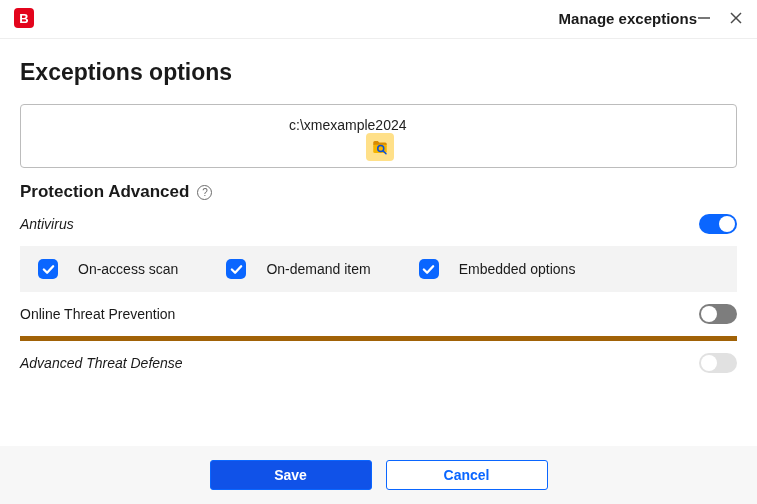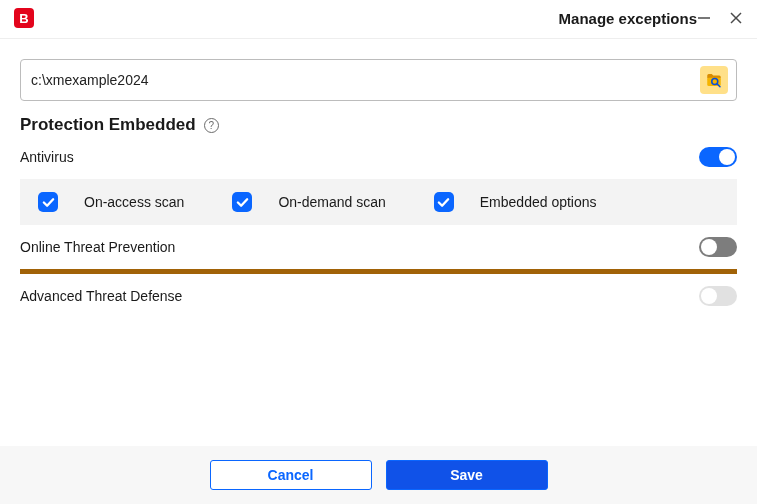--- a/index.html
+++ b/index.html
@@ -5,41 +5,41 @@
     * { box-sizing: border-box; margin: 0; padding: 0; }
     html, body { width: 757px; height: 504px; font-family: "Segoe UI", Arial, sans-serif; background: #fff; color: #1a1a1a; }
     .titlebar { display: flex; align-items: center; padding: 8px 14px 10px 14px; border-bottom: 1px solid #eee; }
     .titlebar .app-icon { width: 20px; height: 20px; background: #e3041c; border-radius: 4px; display: flex; align-items: center; justify-content: center; color: #fff; font-weight: 700; font-size: 13px; margin-right: 10px; }
     .titlebar .title { font-size: 15px; font-weight: 600; flex: 1; text-align: right; }
     .winbtns { display: flex; gap: 18px; align-items: center; }
     .winbtn { width: 14px; height: 14px; display: flex; align-items: center; justify-content: center; cursor: pointer; }
     .winbtn svg { width: 14px; height: 14px; stroke: #4a4a4a; stroke-width: 1.5; fill: none; }
     .content { padding: 20px 20px 0 20px; }
     .page-title { font-size: 23px; font-weight: 700; margin-bottom: 18px; }
-    .path-row { display: flex; align-items: center; border: 1px solid #bcbcbc; border-radius: 4px; padding: 6px 8px 6px 10px; }
+    .path-row { display: flex; align-items: center; border: 1px solid #bcbcbc; border-radius: 4px; padding: 12px 8px 6px 10px; flex-direction: column; }
     .path-input { flex: 1; border: none; outline: none; font-size: 14px; font-family: inherit; color: #222; background: transparent; }
     .browse-icon { width: 28px; height: 28px; border-radius: 4px; background: #ffe089; display: flex; align-items: center; justify-content: center; cursor: pointer; }
     .browse-icon svg { width: 18px; height: 18px; }
     .hint { font-size: 13px; color: #7a7a7a; margin-top: 8px; }
     .section-head { display: flex; align-items: center; gap: 8px; margin-top: 14px; }
     .section-head .label { font-size: 17px; font-weight: 700; }
     .help-icon { width: 15px; height: 15px; border-radius: 50%; border: 1.5px solid #6b6b6b; display: flex; align-items: center; justify-content: center; font-size: 10px; color: #6b6b6b; cursor: pointer; }
     .feature-row { display: flex; align-items: center; justify-content: space-between; padding: 12px 0; border-bottom: 5px solid #a16207; }
-    .feature-row.no-border { border-bottom: none; }
+    .feature-row.no-border { border-bottom: none; font-style: italic; }
     .feature-row .fname { font-size: 14px; }
     .toggle { width: 38px; height: 20px; border-radius: 999px; position: relative; cursor: pointer; transition: background .15s; }
     .toggle .knob { width: 16px; height: 16px; background: #fff; border-radius: 50%; position: absolute; top: 2px; left: 2px; transition: left .15s; }
     .toggle.on { background: #0a66ff; }
     .toggle.on .knob { left: 20px; }
     .toggle.off-dark { background: #7d7d7d; }
     .toggle.off-dark .knob { left: 2px; }
     .toggle.off-light { background: #e1e1e1; }
     .toggle.off-light .knob { left: 2px; }
     .subopts { background: #f3f3f3; display: flex; gap: 48px; padding: 13px 18px; margin: 0 0 0 0; border-radius: 0; }
-    .chk { display: flex; align-items: center; gap: 26px; cursor: pointer; }
+    .chk { display: flex; align-items: center; gap: 20px; cursor: pointer; }
     .chk .box { width: 20px; height: 20px; border-radius: 5px; background: #0a66ff; display: flex; align-items: center; justify-content: center; }
     .chk .box svg { width: 13px; height: 13px; stroke: #fff; stroke-width: 2.5; fill: none; stroke-linecap: round; stroke-linejoin: round; }
     .chk .lbl { font-size: 14px; }
     .footer { position: absolute; bottom: 0; left: 0; right: 0; background: #f7f7f7; padding: 14px 0; display: flex; justify-content: center; gap: 14px; }
     .btn { width: 162px; height: 30px; border-radius: 3px; font-size: 14px; font-weight: 600; cursor: pointer; border: 1px solid #0a66ff; }
     .btn-primary { background: #1052e8; color: #fff; }
     .btn-secondary { background: #fff; color: #0a66ff; }
     .container { position: relative; width: 757px; height: 504px; overflow: hidden; }
   </style>
 </head>
@@ -59,35 +59,36 @@
       <div class="winbtn">
         <svg viewBox="0 0 14 14">
             <line x1="2" y1="2" x2="12" y2="12"></line>
             <line x1="12" y1="2" x2="2" y2="12"></line>
           </svg>
       </div>
     </div>
   </div>
 
   <div class="content">
+    <div class="page-title">Exceptions options</div>
 
     <div class="path-row">
       <input class="path-input" value="c:\xmexample2024" style="">
       <div class="browse-icon">
         <svg viewBox="0 0 24 24">
           <path d="M3 6a2 2 0 0 1 2-2h4l2 2h8a2 2 0 0 1 2 2v2H3V6z" fill="#d98c00"></path>
           <rect x="3" y="9" width="18" height="11" rx="2" fill="#f5b400"></rect>
           <circle cx="13" cy="14" r="4" fill="none" stroke="#0a4fd6" stroke-width="2"></circle>
           <line x1="16" y1="17" x2="20" y2="21" stroke="#0a4fd6" stroke-width="2" stroke-linecap="round"></line>
         </svg>
       </div>
     </div>
 
     <div class="section-head">
-      <div class="label">Protection Embedded</div>
+      <div class="label">Protection Advanced</div>
       <div class="help-icon">?</div>
     </div>
 
     <div class="feature-row no-border">
       <div class="fname">Antivirus</div>
       <div class="toggle on">
           <div class="knob"></div>
         </div>
     </div>
 
@@ -99,21 +100,21 @@
             </svg>
           </div>
         <div class="lbl">On-access scan</div>
       </div>
       <div class="chk">
         <div class="box">
             <svg viewBox="0 0 14 14">
               <polyline points="2,7 5.5,10.5 12,3.5"></polyline>
             </svg>
           </div>
-        <div class="lbl">On-demand scan</div>
+        <div class="lbl">On-demand item</div>
       </div>
       <div class="chk">
         <div class="box">
             <svg viewBox="0 0 14 14">
               <polyline points="2,7 5.5,10.5 12,3.5"></polyline>
             </svg>
           </div>
         <div class="lbl">Embedded options</div>
       </div>
     </div>
@@ -128,17 +129,17 @@
     <div class="feature-row no-border">
       <div class="fname">Advanced Threat Defense</div>
       <div class="toggle off-light">
           <div class="knob"></div>
         </div>
     </div>
 
   </div>
 
   <div class="footer">
+    <button class="btn btn-primary">Save</button>
     <button class="btn btn-secondary">Cancel</button>
-    <button class="btn btn-primary">Save</button>
   </div>
 
 </div>
 
 </body></html>

